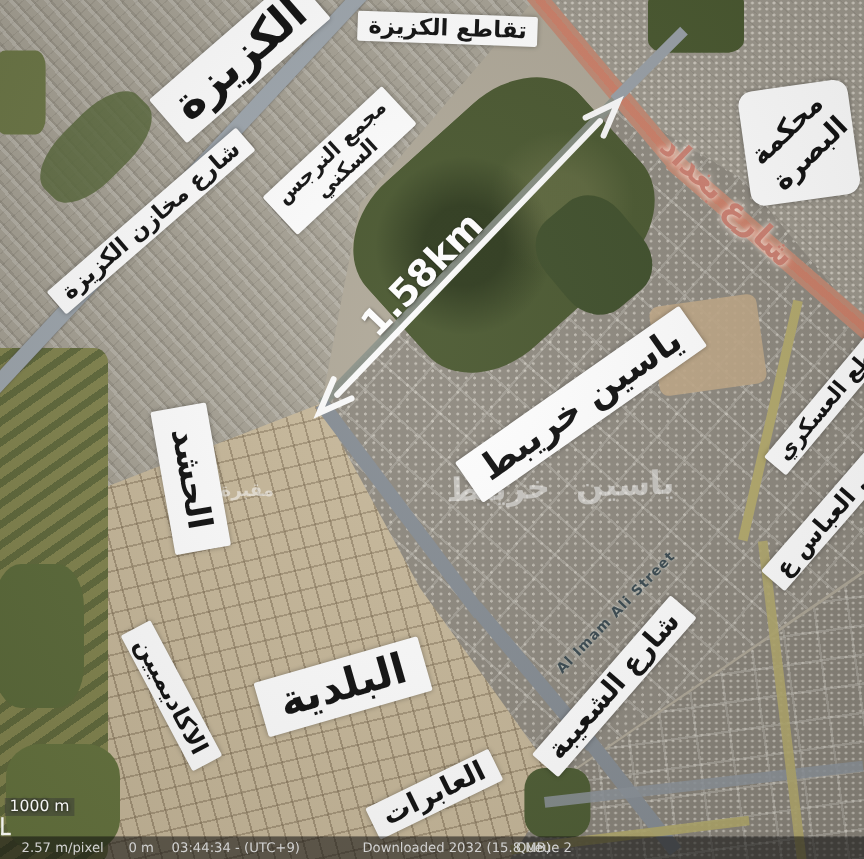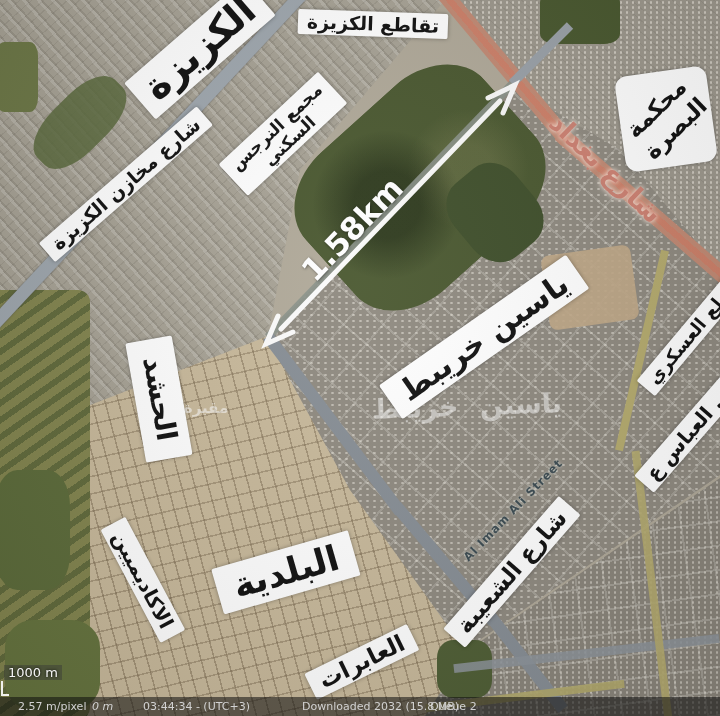--- a/index.html
+++ b/index.html
@@ -143,18 +143,18 @@
     <div class="plabel" style="left:693px;top:428px;font-size:20px;--rot:-49deg;padding:2px 9px;">حي العباس ع</div>
 
     <div class="vignette"></div>
   </div>
 
   <div class="scalebox">1000 m</div>
   <div class="scalebracket"></div>
 
   <div class="statusbar">
     <span style="left:18px;">2.57 m/pixel</span>
-    <span style="left:92px;font-style:italic;">0 m</span>
-    <span style="left:143px;">03:44:34 - (UTC+3)</span>
+    <span style="left:107px;">0 m</span>
+    <span style="left:143px;">03:44:34 - (UTC+9)</span>
     <span style="left:302px;">Downloaded 2032 (15.8 MB)</span>
     <span style="left:430px;">Queue 2</span>
   </div>
 </div>
 
 </body></html>

